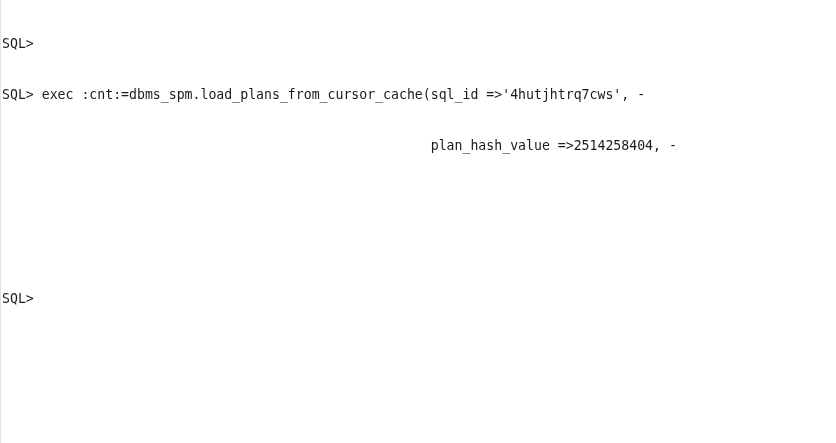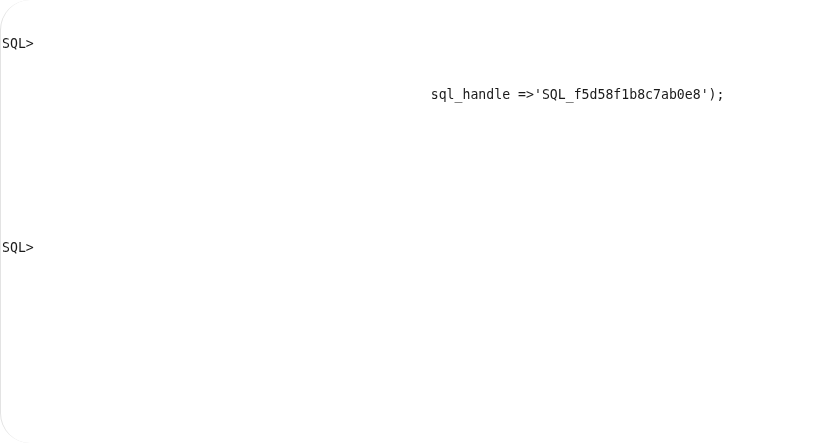--- a/index.html
+++ b/index.html
@@ -8,21 +8,20 @@
     background: #ffffff;
   }
   #terminal {
     position: relative;
     width: 836px;
     height: 443px;
     background: #ffffff;
     overflow: hidden;
     border-left: 1px solid #e3e3e3;
     box-sizing: border-box;
-    border-radius: 30px;
   }
   #terminal-screen {
     position: absolute;
     left: 1px;
     top: 1px;
     font-family: "DejaVu Sans Mono", "Liberation Mono", monospace;
     font-size: 13.2px;
     line-height: 17px;
     color: #1a1a1a;
     white-space: pre;
@@ -36,21 +35,22 @@
   .blank {
     height: 17px;
   }
 </style>
 </head>
 <body>
 
 <div id="terminal">
   <div id="terminal-screen">
     <div class="line">SQL&gt;</div>
-    <div class="line">                                                      sql_handle =&gt;'SQL_f5d58f1b8c7ab0e8');</div>
+    <div class="line">SQL&gt; exec :cnt:=dbms_spm.load_plans_from_cursor_cache(sql_id =&gt;'4hutjhtrq7cws', -</div>
+    <div class="line">                                                      plan_hash_value =&gt;2514258404, -</div>
     <div class="line blank"></div>
     <div class="line blank"></div>
     <div class="line">SQL&gt;</div>
     
     
     
     
     
     
     

